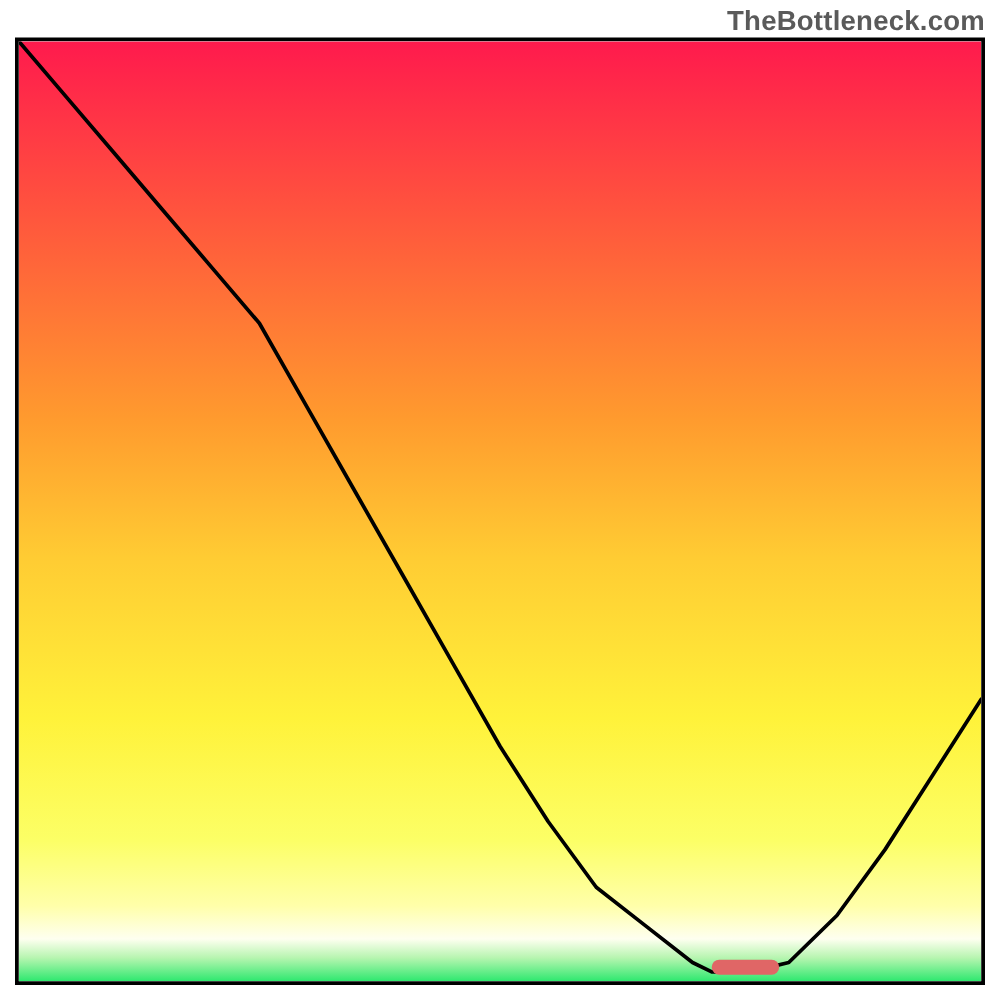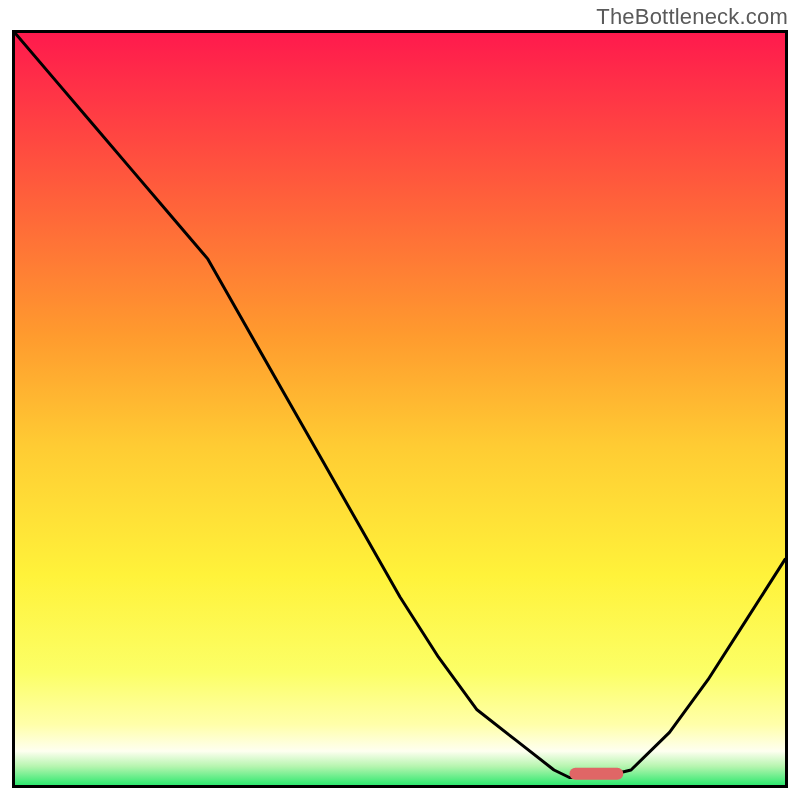--- a/index.html
+++ b/index.html
@@ -14,21 +14,21 @@
     position: relative;
     width: 800px;
     height: 800px;
     box-sizing: border-box;
   }
   .watermark {
     position: absolute;
     top: 4px;
     right: 12px;
     font-size: 22px;
-    font-weight: 400;
+    font-weight: 700;
     color: #5a5a5a;
     letter-spacing: 0.2px;
   }
   .plot-border {
     position: absolute;
     left: 12px;
     top: 30px;
     width: 776px;
     height: 758px;
     border: 3px solid #000;

